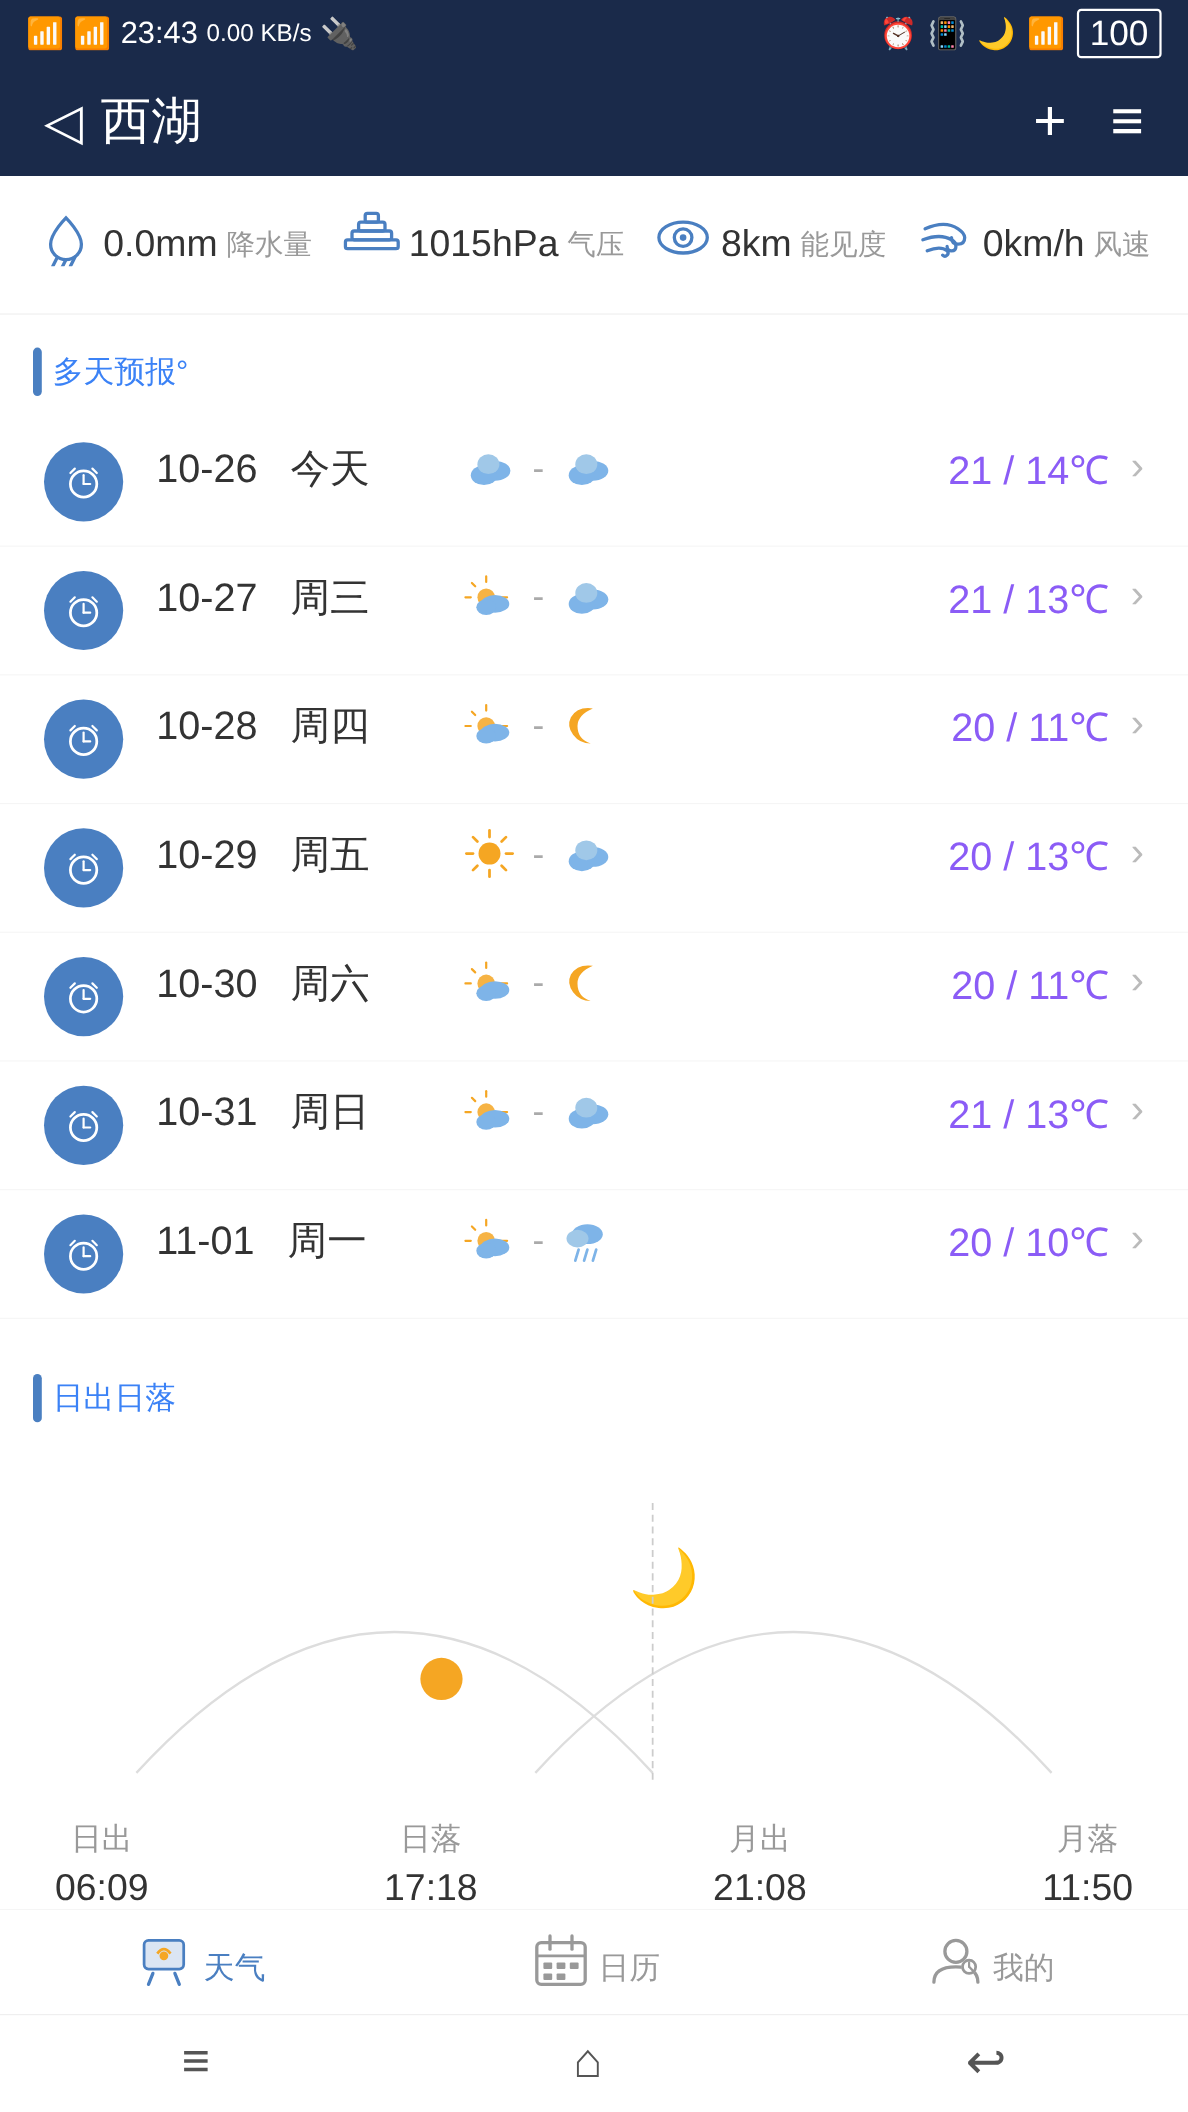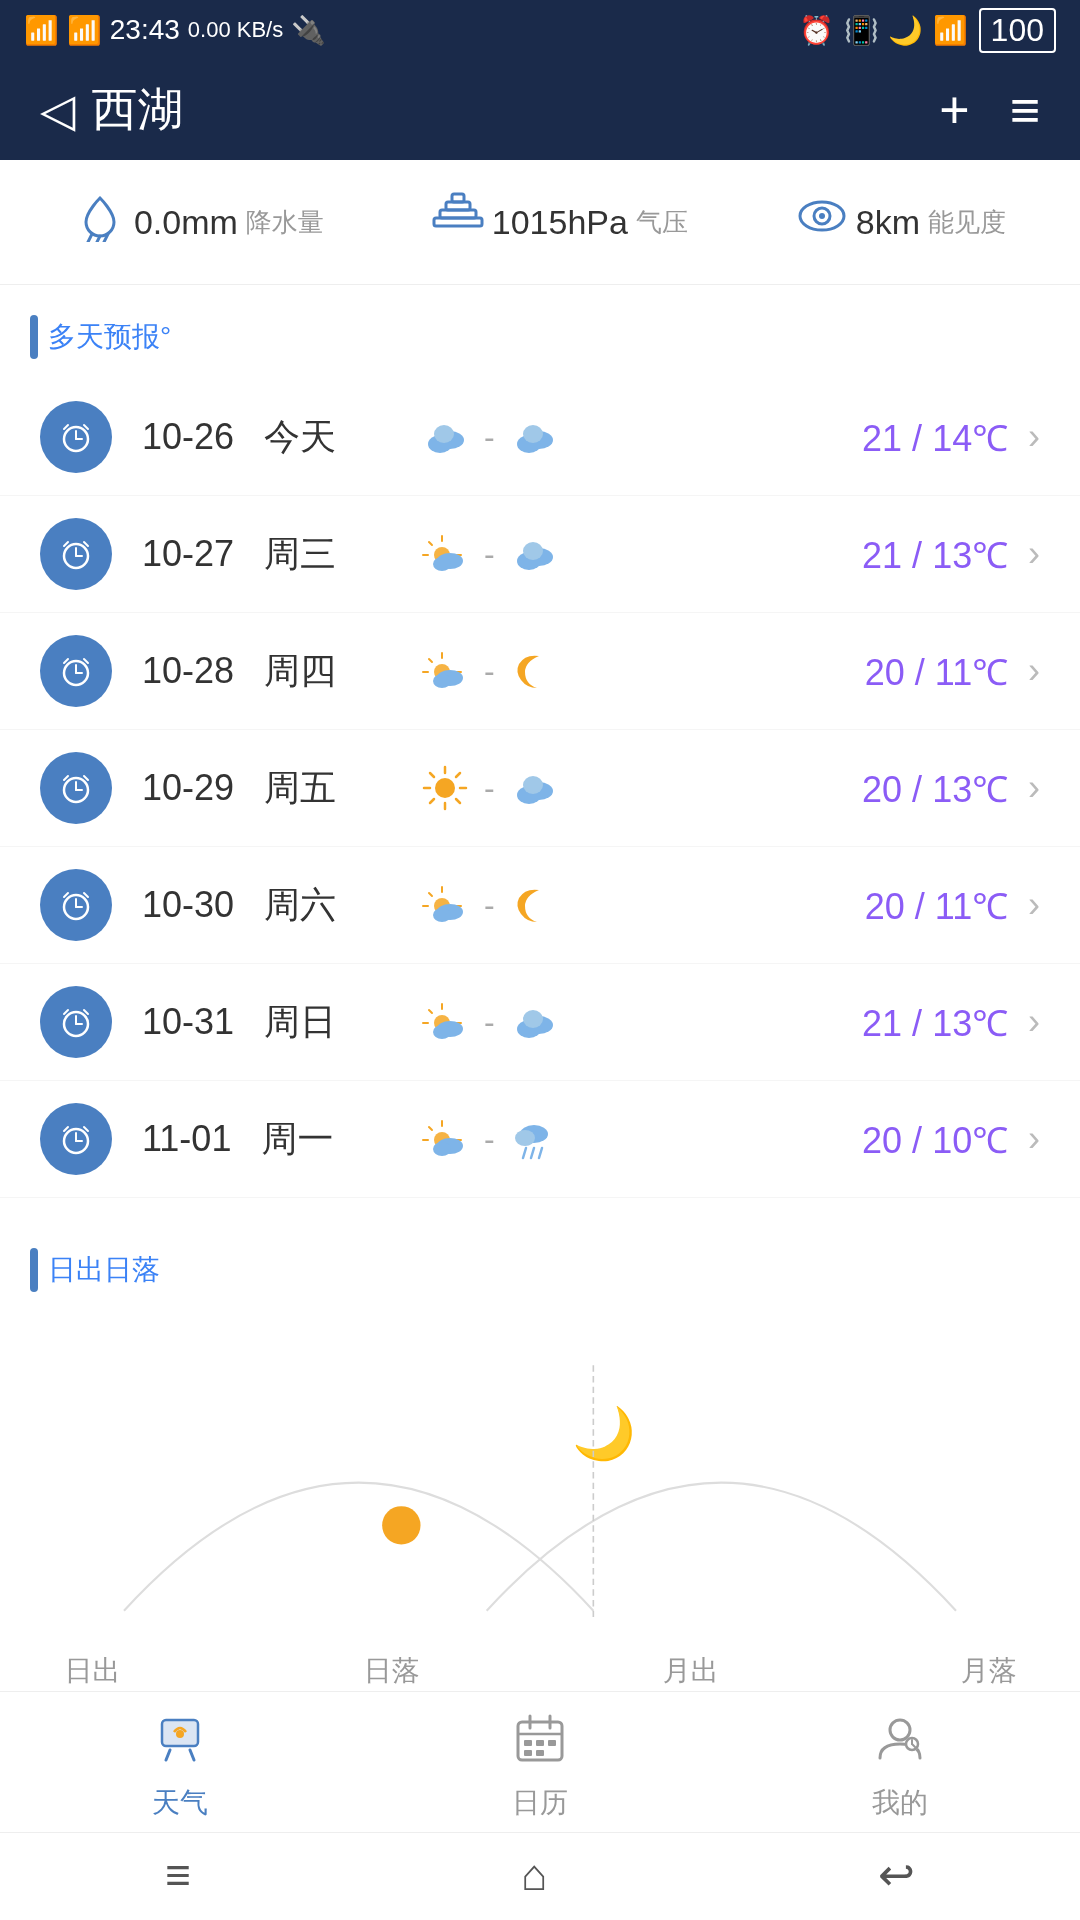--- a/index.html
+++ b/index.html
@@ -75,21 +75,21 @@
       background: #4a7fc1;
       border-radius: 4px;
     }
 
     
     .forecast-list {
       background: #fff;
     }
     .forecast-item {
       display: flex;
-      align-items: center;
+      align-items: flex-start;
       padding: 22px 40px;
       border-bottom: 1px solid #f5f5f5;
     }
     .forecast-alarm {
       width: 72px;
       height: 72px;
       background: #4a7fc1;
       border-radius: 50%;
       display: flex;
       align-items: center;
@@ -160,21 +160,21 @@
       background: #fff;
       border-top: 1px solid #eee;
     }
     .bottom-nav-tabs {
       display: flex;
       justify-content: space-around;
       padding: 20px 0 10px;
     }
     .nav-tab {
       display: flex;
-      flex-direction: column;
+      flex-direction: row;
       align-items: center;
       gap: 8px;
     }
     .nav-tab-icon { font-size: 52px; }
     .nav-tab-label { font-size: 28px; color: #999; }
     .nav-tab.active .nav-tab-label { color: #4a7fc1; }
     .nav-tab.active .nav-tab-icon { color: #4a7fc1; }
 
     .system-nav {
       display: flex;
@@ -246,20 +246,31 @@
   <div class="stat-item">
     <div class="stat-icon">
       <svg width="52" height="52" viewBox="0 0 52 52" fill="none">
         <ellipse cx="26" cy="26" rx="22" ry="14" stroke="#4a7fc1" stroke-width="3" fill="none"></ellipse>
         <circle cx="26" cy="26" r="8" stroke="#4a7fc1" stroke-width="3" fill="none"></circle>
         <circle cx="26" cy="26" r="3" fill="#4a7fc1"></circle>
       </svg>
     </div>
     <div class="stat-value">8km</div>
     <div class="stat-label">能见度</div>
+  </div>
+  <div class="stat-item">
+    <div class="stat-icon">
+      <svg width="52" height="52" viewBox="0 0 52 52" fill="none">
+        <path d="M8 18 Q26 10 38 18 Q44 22 44 26 Q44 32 38 32 Q32 32 32 26" stroke="#4a7fc1" stroke-width="3" fill="none" stroke-linecap="round"></path>
+        <path d="M6 28 Q22 22 32 28 Q36 30 36 34 Q36 38 32 38 Q28 38 28 34" stroke="#4a7fc1" stroke-width="3" fill="none" stroke-linecap="round"></path>
+        <path d="M10 38 Q22 33 28 38 Q30 40 28 42 Q26 44 24 42" stroke="#4a7fc1" stroke-width="3" fill="none" stroke-linecap="round"></path>
+      </svg>
+    </div>
+    <div class="stat-value">0km/h</div>
+    <div class="stat-label">风速</div>
   </div>
 </div>
 
 <div class="section-title">
   <div class="section-bar"></div>
   <span>多天预报°</span>
 </div>
 
 <div class="forecast-list" id="forecast-list">
     <div class="forecast-item">

